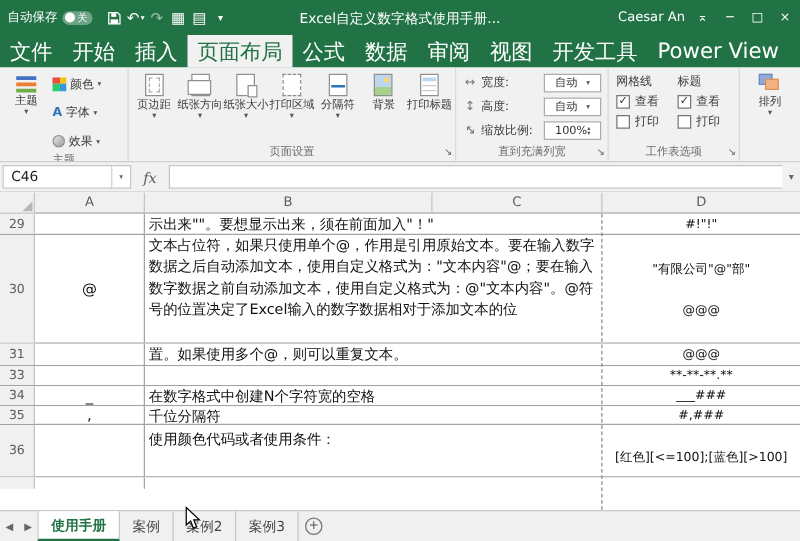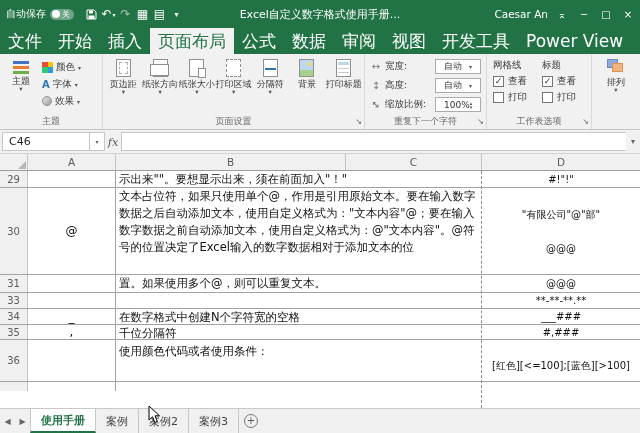--- a/index.html
+++ b/index.html
@@ -31,21 +31,21 @@
 .bulb{width:9px;height:9px;border-radius:50%;background:#ffd95e;border:1px solid #e8c04a;display:inline-block}
 
 
 .ribbon{height:76px;background:#f1f1f1;border-bottom:1px solid #c8c6c4;display:flex;flex:0 0 auto;overflow:hidden}
 .rgroup{display:flex;flex-direction:column;border-right:1px solid #d9d9d9;flex:0 0 auto}
 .rg-content{flex:1;display:flex;align-items:stretch;padding:2px 2px 0 2px}
 .rg-label{height:15px;font-size:9px;color:#6a6a6a;display:flex;align-items:center;justify-content:center;position:relative}
 .launcher{position:absolute;right:2px;bottom:3px;font-size:8px;color:#666;line-height:8px}
 .bigbtn{display:flex;flex-direction:column;align-items:center;padding-top:3px;gap:1px;font-size:9px;color:#3b3a39;text-align:center;line-height:10px}
 .bigbtn .dd{font-size:6.5px;color:#555;line-height:5px}
-.minicol{display:flex;flex-direction:column;justify-content:flex-start;gap:1px;padding-top:3px}
+.minicol{display:flex;flex-direction:column;justify-content:flex-start;gap:7px;padding-top:3px}
 .minibtn{height:16px;display:flex;align-items:center;gap:3px;font-size:9.5px;color:#3b3a39;padding:0 2px}
 .minibtn .dd{font-size:6px;color:#555}
 .sw-colors{width:11px;height:11px;display:grid;grid-template-columns:1fr 1fr;grid-template-rows:1fr 1fr}
 .sw-colors i{display:block}
 .sw-a{color:#2e75b6;font-weight:bold;font-size:10px;line-height:11px}
 .sw-fx{width:10px;height:10px;border-radius:50%;background:linear-gradient(135deg,#e8e8e8,#9a9a9a);border:1px solid #8f8f8f}
 .themeicon{width:16px;height:16px;display:flex;flex-direction:column;gap:2px;justify-content:center}
 .themeicon i{height:3px;display:block}
 .pi{width:15px;height:18px;background:#fff;border:1px solid #8f8f8f;position:relative;margin-bottom:1px}
 .pi .in{position:absolute;left:2px;right:2px;top:2px;bottom:2px;border:1px dashed #b0b0b0}
@@ -71,21 +71,21 @@
 .cbrow{display:flex;align-items:center;gap:4px;font-size:9.5px;color:#3b3a39}
 .cbx{width:11px;height:11px;background:#fff;border:1px solid #767676;font-size:9px;line-height:9px;text-align:center;color:#333}
 .arricon{width:18px;height:15px;position:relative;margin-bottom:2px}
 .arricon .b1{position:absolute;left:0;top:0;width:11px;height:9px;background:#8faadc;border:1px solid #6d8abf}
 .arricon .b2{position:absolute;left:5px;top:4px;width:11px;height:9px;background:#f4b183;border:1px solid #d99455}
 
 
 .fbar{height:24px;background:#f1f1f1;display:flex;align-items:center;padding:2px 0 2px 2px;border-bottom:1px solid #d4d2d0;flex:0 0 auto}
 .namebox{width:88px;height:19px;background:#fff;border:1px solid #c6c6c6;font-size:11px;display:flex;align-items:center;padding-left:6px;color:#222}
 .nbdd{width:15px;height:19px;background:#fff;border:1px solid #c6c6c6;border-left:none;font-size:6px;color:#666;display:flex;align-items:center;justify-content:center}
-.fxbtn{width:16px;text-align:center;font-size:11.5px;color:#5a5a5a;font-style:italic;font-family:"DejaVu Serif","Liberation Serif",serif}
+.fxbtn{width:30px;text-align:center;font-size:11.5px;color:#5a5a5a;font-style:italic;font-family:"DejaVu Serif","Liberation Serif",serif}
 .finput{flex:1;height:19px;background:#fff;border:1px solid #c6c6c6;border-right:none}
 .fexp{width:14px;text-align:center;font-size:8px;color:#666}
 
 
 .sheet{flex:1;min-height:0;position:relative;background:#fff;overflow:hidden}
 .chrow{height:17px;display:flex;background:#f0f0f0;border-bottom:1px solid #9e9e9e}
 .corner{width:28px;background:#f0f0f0;border-right:1px solid #c4c4c4;position:relative;flex:0 0 auto}
 .corner .tri{position:absolute;right:1px;bottom:1px;width:0;height:0;border-left:8px solid transparent;border-bottom:8px solid #b7b7b7}
 .ch{display:flex;align-items:center;justify-content:center;font-size:10.5px;color:#5c5c5c;border-right:1px solid #c4c4c4;flex:0 0 auto}
 .chA{width:88px}.chB{width:230px}.chC{width:136px}.chD{width:158px;border-right:none}
@@ -286,21 +286,21 @@
             <span class="sval">
               <span>100%</span>
               <span class="spin">
                 <i>▴</i>
                 <i>▾</i>
               </span>
             </span>
           </div>
       </div>
       <div class="rg-label">
-          <span>重复下一个字符</span>
+          <span>直到充满列宽</span>
           <span class="launcher">↘</span>
         </div>
     </div>
 
     <div class="rgroup" style="width:105px">
       <div class="rg-content">
         <div class="so-col">
           <span class="so-h">网格线</span>
           <span class="cbrow">
               <span class="cbx">✓</span>

